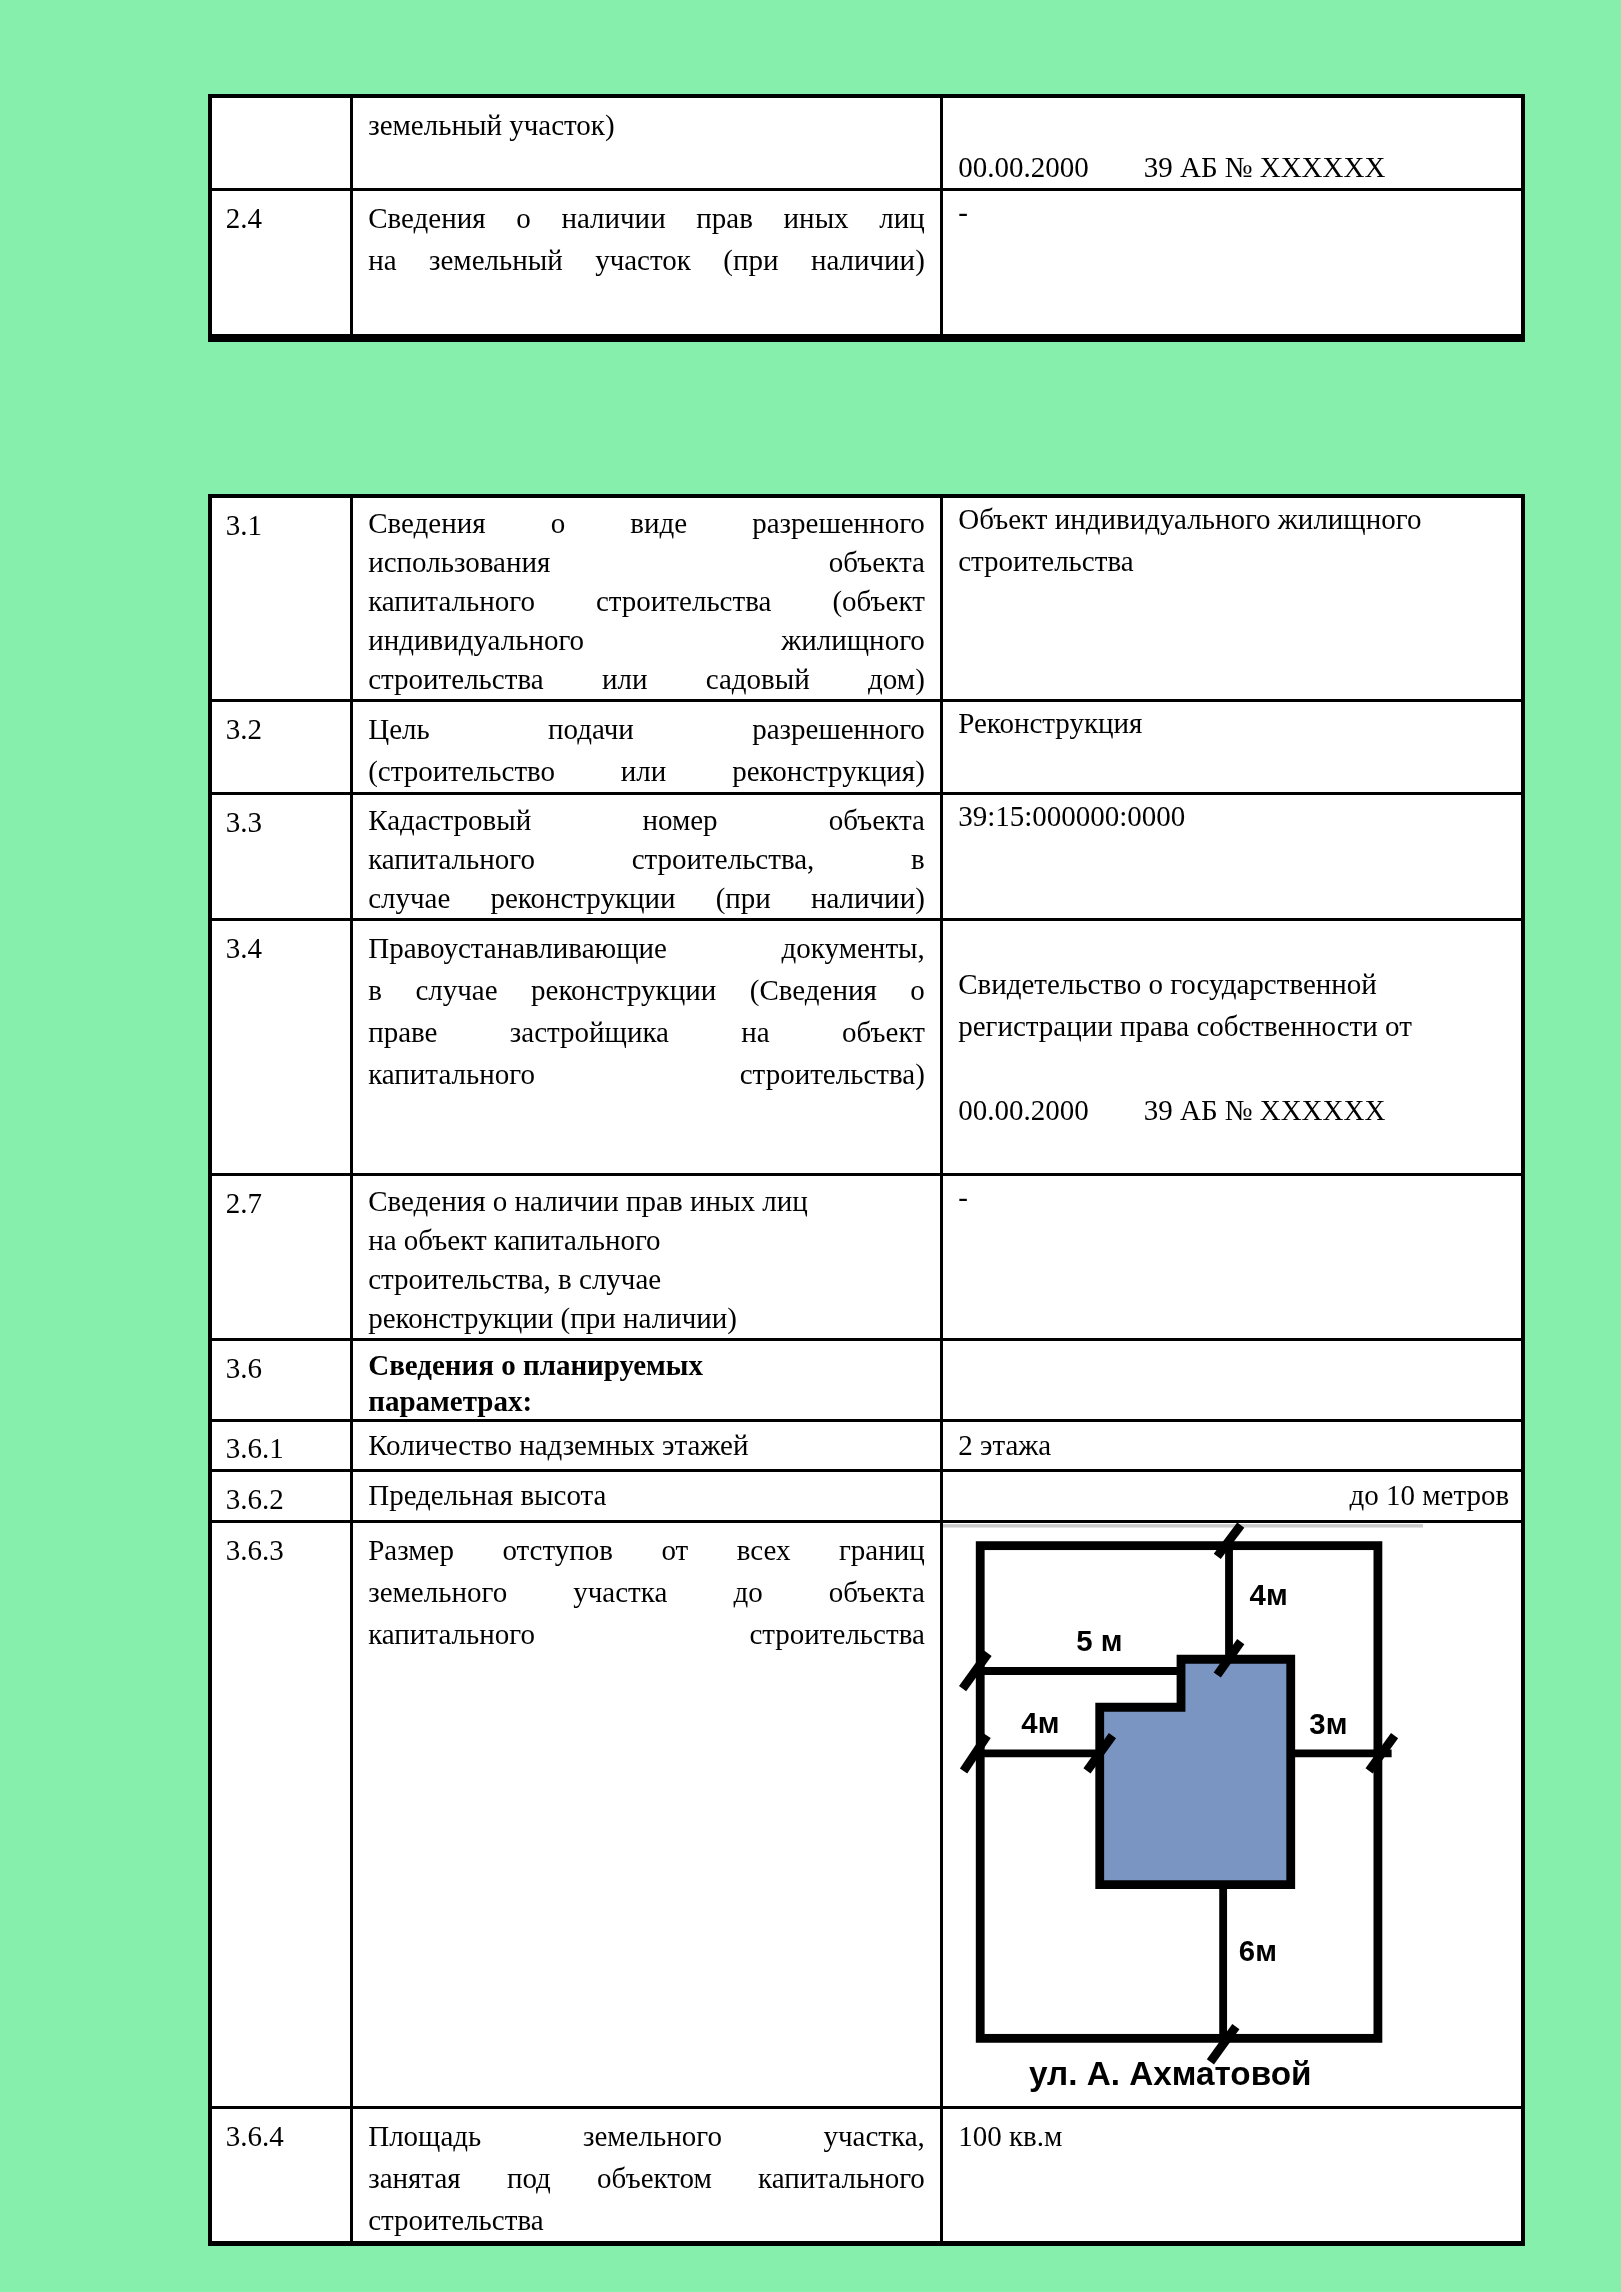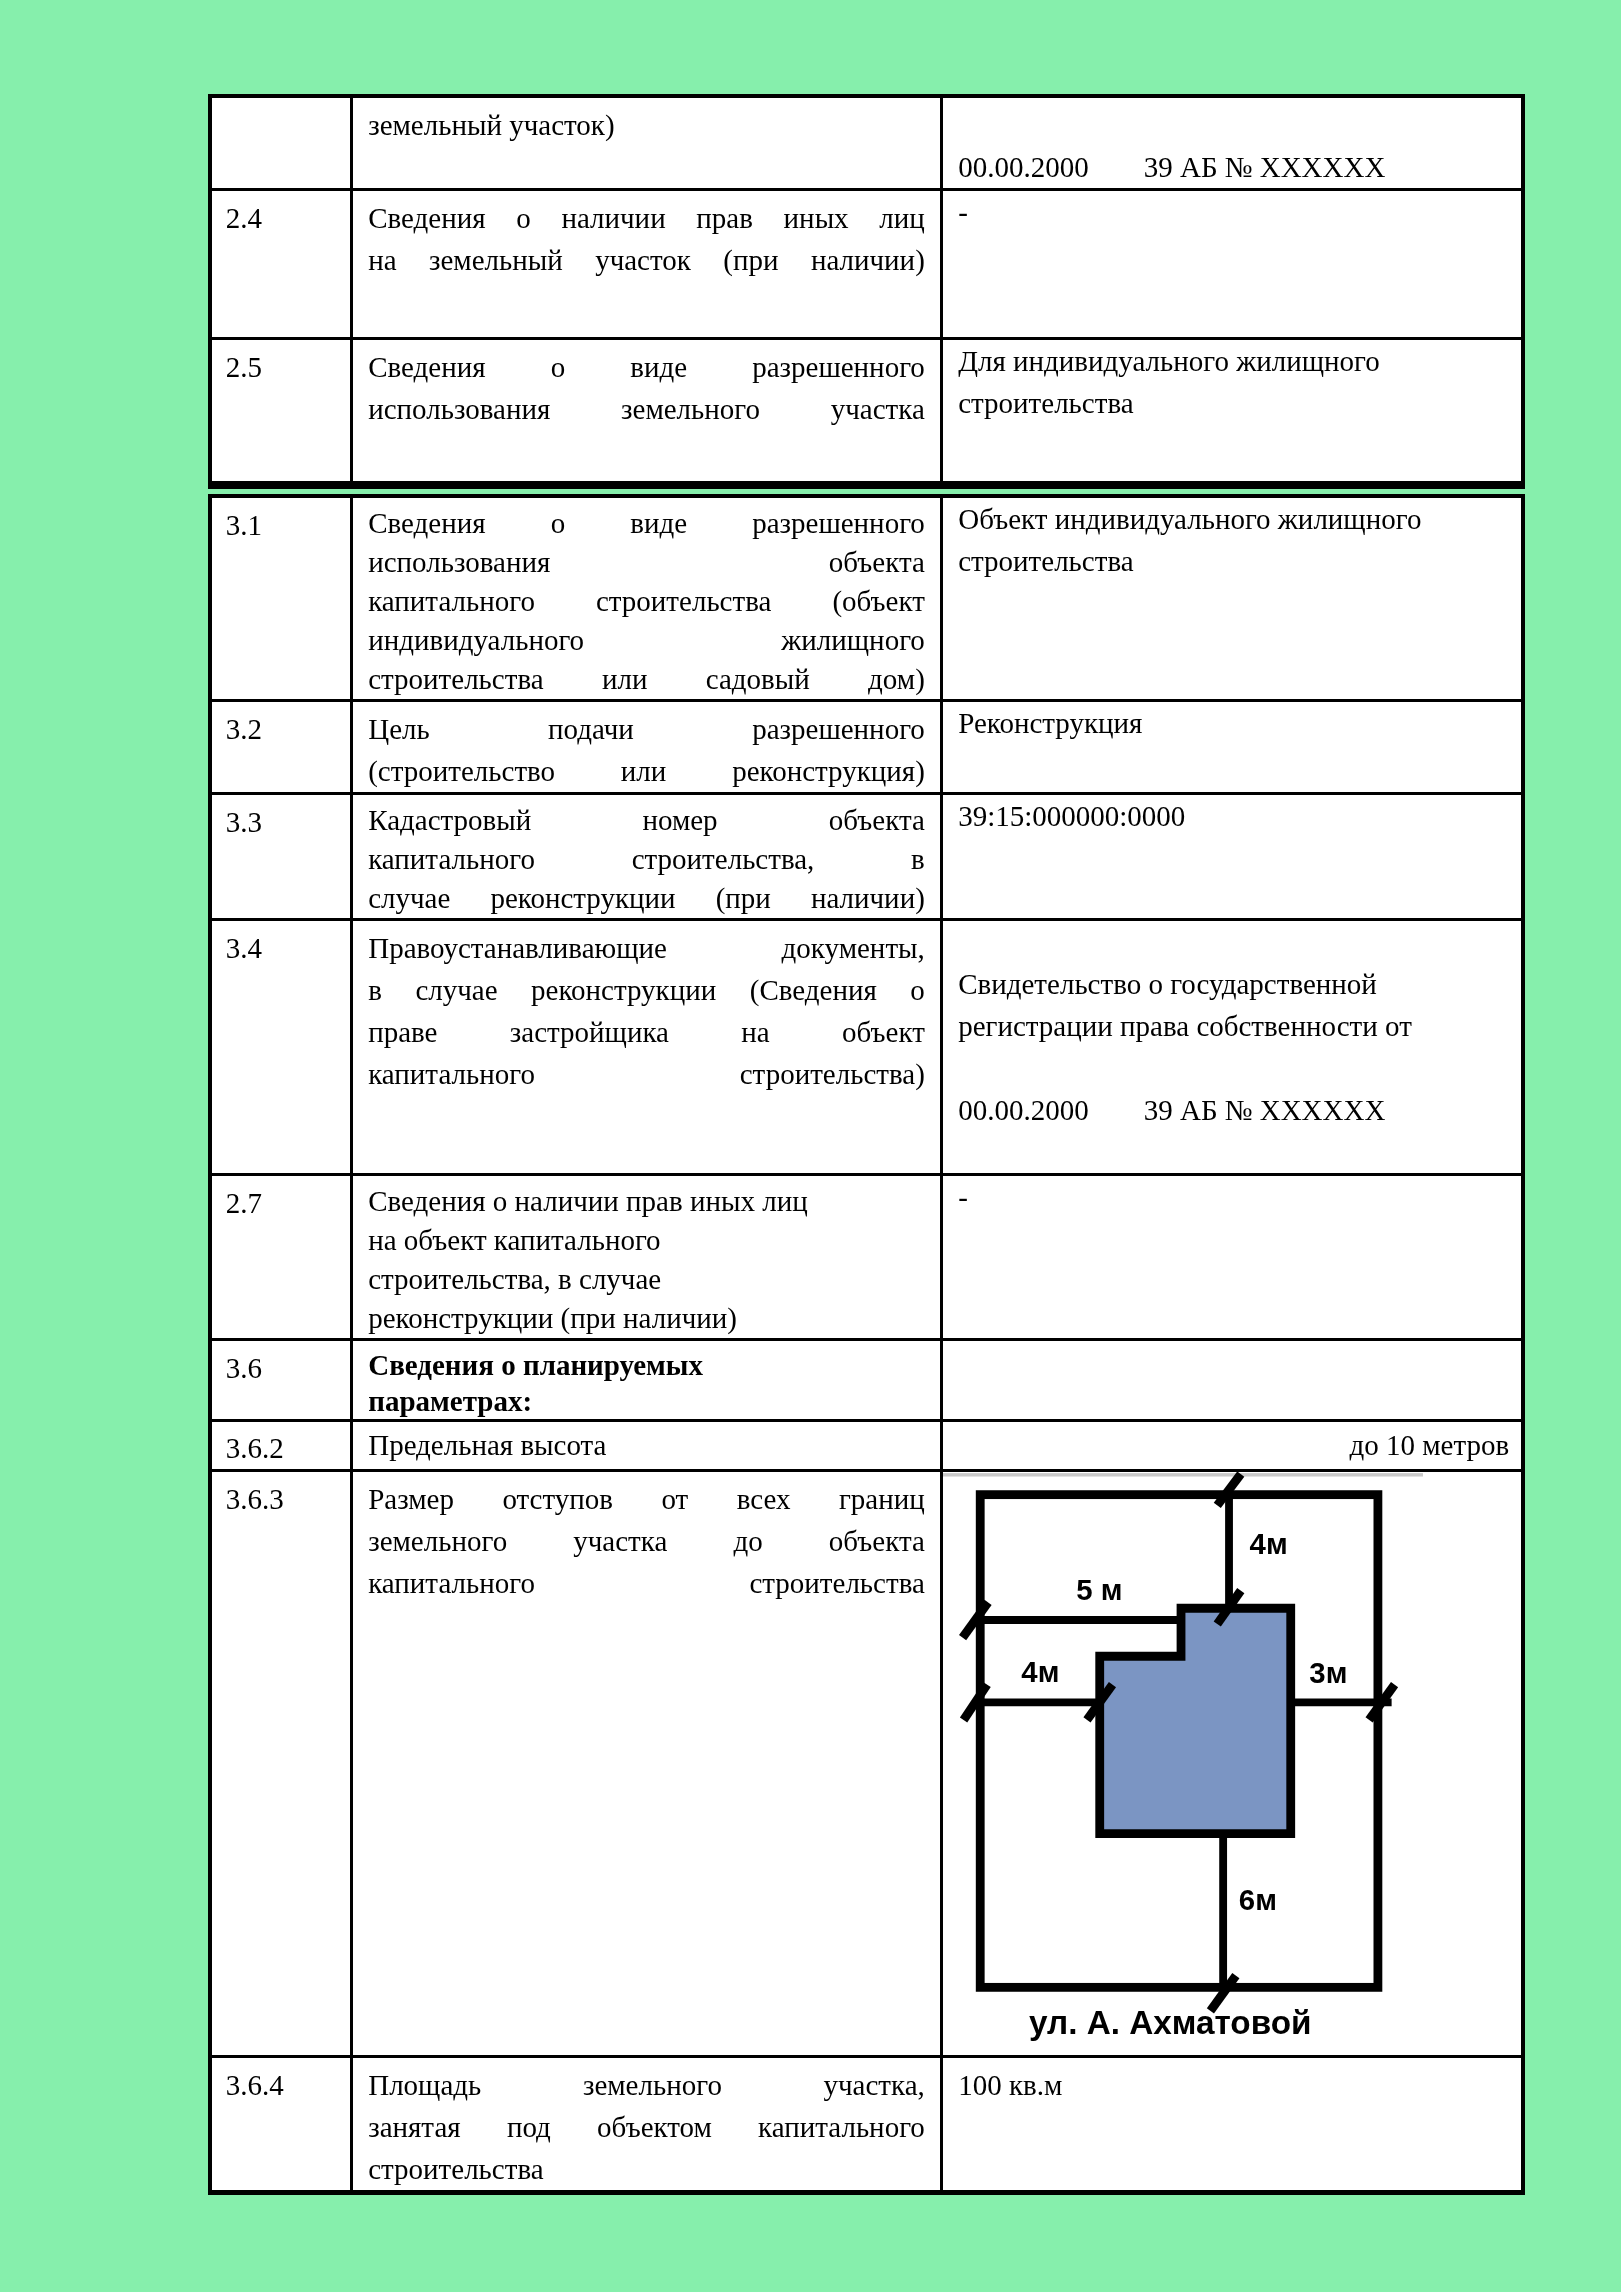--- a/index.html
+++ b/index.html
@@ -48,27 +48,20 @@
       <td class="lbl">земельный участок)</td>
       <td class="val">
         <span>00.00.2000</span><span class="gap"></span><span>39 АБ № XXXXXX</span>
       </td>
     </tr>
     <tr class="thick-bottom" style="height:149px;">
       <td class="num">2.4</td>
       <td class="lbl just">Сведения о наличии прав иных лиц
 на земельный участок (при наличии)</td>
       <td class="val vmid">-</td>
-    </tr>
-    <tr style="height:147px;">
-      <td class="num">2.5</td>
-      <td class="lbl just">Сведения о виде разрешенного
-использования земельного участка</td>
-      <td class="val vmid">Для индивидуального жилищного
-строительства</td>
     </tr>
   </tbody>
     </table>
 
 
   <table class="doc" id="block2">
     <colgroup>
         <col style="width:141px">
         <col style="width:590px">
         <col style="width:582px">
@@ -122,20 +115,25 @@
       <td class="val vmid">-</td>
     </tr>
 
     <tr style="height:74px;">
       <td class="num">3.6</td>
       <td class="lbl bold lh36">Сведения о планируемых
 параметрах:</td>
       <td class="val"></td>
     </tr>
 
+    <tr style="height:42px;">
+      <td class="num">3.6.1</td>
+      <td class="lbl" style="padding-top:2px;">Количество надземных этажей</td>
+      <td class="val" style="padding-top:2px;">2 этажа</td>
+    </tr>
 
     <tr style="height:44px;">
       <td class="num">3.6.2</td>
       <td class="lbl" style="padding-top:2px;">Предельная высота</td>
       <td class="val" style="padding-top:2px;text-align:right;">до 10 метров</td>
     </tr>
 
     <tr style="height:586px;">
       <td class="num">3.6.3</td>
       <td class="lbl just">Размер отступов от всех границ

